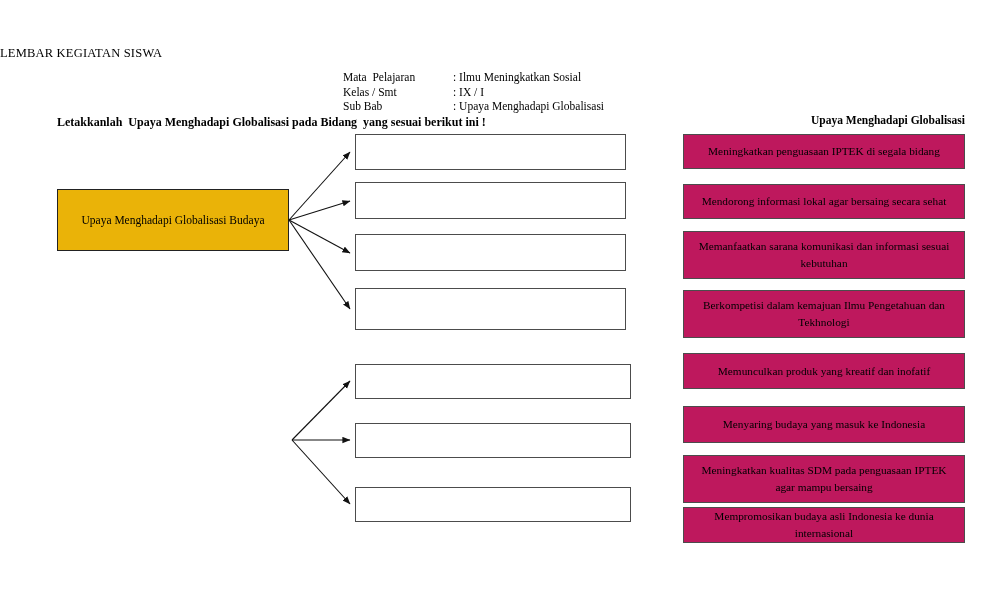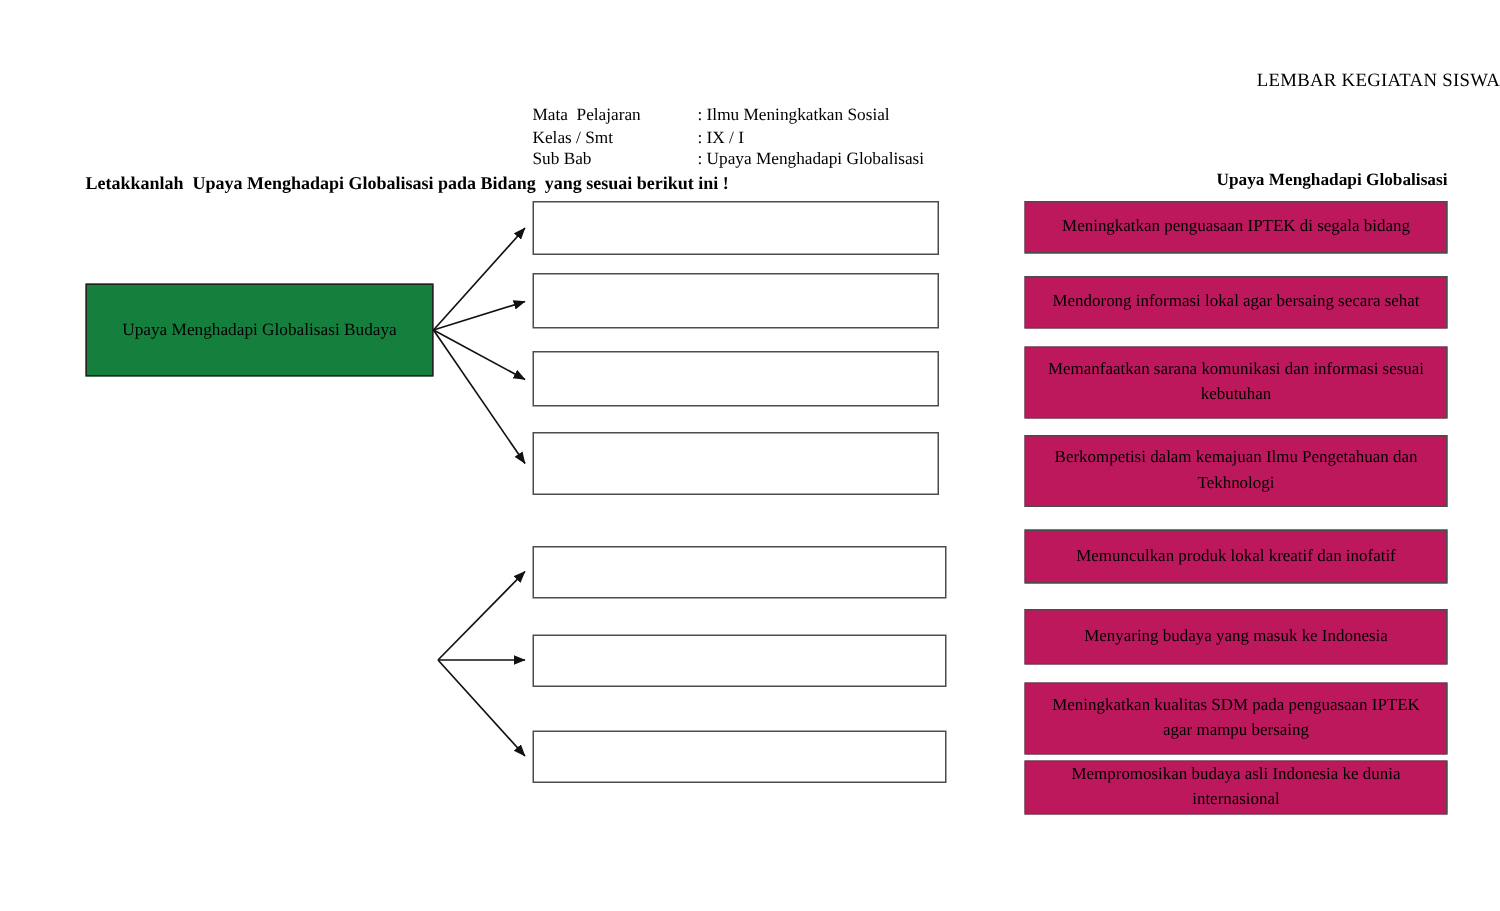--- a/index.html
+++ b/index.html
@@ -20,28 +20,28 @@
     position: absolute;
     inset: 0;
   }
 
   
   .doc-title {
     position: absolute;
     left: 0;
     top: 46px;
     width: 1000px;
-    text-align: right;
+    text-align: left;
     font-size: 12.5px;
     letter-spacing: .2px;
   }
 
   .meta {
     position: absolute;
-    left: 355px;
+    left: 343px;
     top: 70px;
     font-size: 11.5px;
     line-height: 14.6px;
   }
   .meta-row {
     display: flex;
   }
   .meta-label {
     width: 110px;
     white-space: pre;
@@ -56,21 +56,21 @@
     top: 115px;
     font-size: 12px;
     font-weight: bold;
     white-space: pre;
   }
 
   
   .src-box {
     position: absolute;
     border: 1.4px solid #222;
-    background: #15803d;
+    background: #eab308;
     display: flex;
     align-items: center;
     justify-content: center;
     text-align: center;
     font-size: 11.5px;
     box-sizing: border-box;
   }
   #src-budaya {
     left: 57px;
     top: 189px;
@@ -181,18 +181,18 @@
     <line x1="292" y1="440" x2="350" y2="440" stroke="#111" stroke-width="1.1" marker-end="url(#ah)"></line>
     <line x1="292" y1="440" x2="350" y2="504" stroke="#111" stroke-width="1.1" marker-end="url(#ah)"></line>
   </svg>
 
   <div class="pool-title">Upaya Menghadapi Globalisasi</div>
 
   <div class="pool-card" style="top:134px; height:35px;">Meningkatkan penguasaan IPTEK di segala bidang</div>
   <div class="pool-card" style="top:184px; height:35px;">Mendorong informasi lokal agar bersaing secara sehat</div>
   <div class="pool-card" style="top:231px; height:48px;">Memanfaatkan sarana komunikasi dan informasi sesuai kebutuhan</div>
   <div class="pool-card" style="top:290px; height:48px;">Berkompetisi dalam kemajuan Ilmu Pengetahuan dan Tekhnologi</div>
-  <div class="pool-card" style="top:353px; height:36px;">Memunculkan produk lokal kreatif dan inofatif</div>
+  <div class="pool-card" style="top:353px; height:36px;">Memunculkan produk yang kreatif dan inofatif</div>
   <div class="pool-card" style="top:406px; height:37px;">Menyaring budaya yang masuk ke Indonesia</div>
   <div class="pool-card" style="top:455px; height:48px;">Meningkatkan kualitas SDM pada penguasaan IPTEK agar mampu bersaing</div>
   <div class="pool-card" style="top:507px; height:36px;">Mempromosikan budaya asli Indonesia ke dunia internasional</div>
 
 </div>
 
 </body></html>

